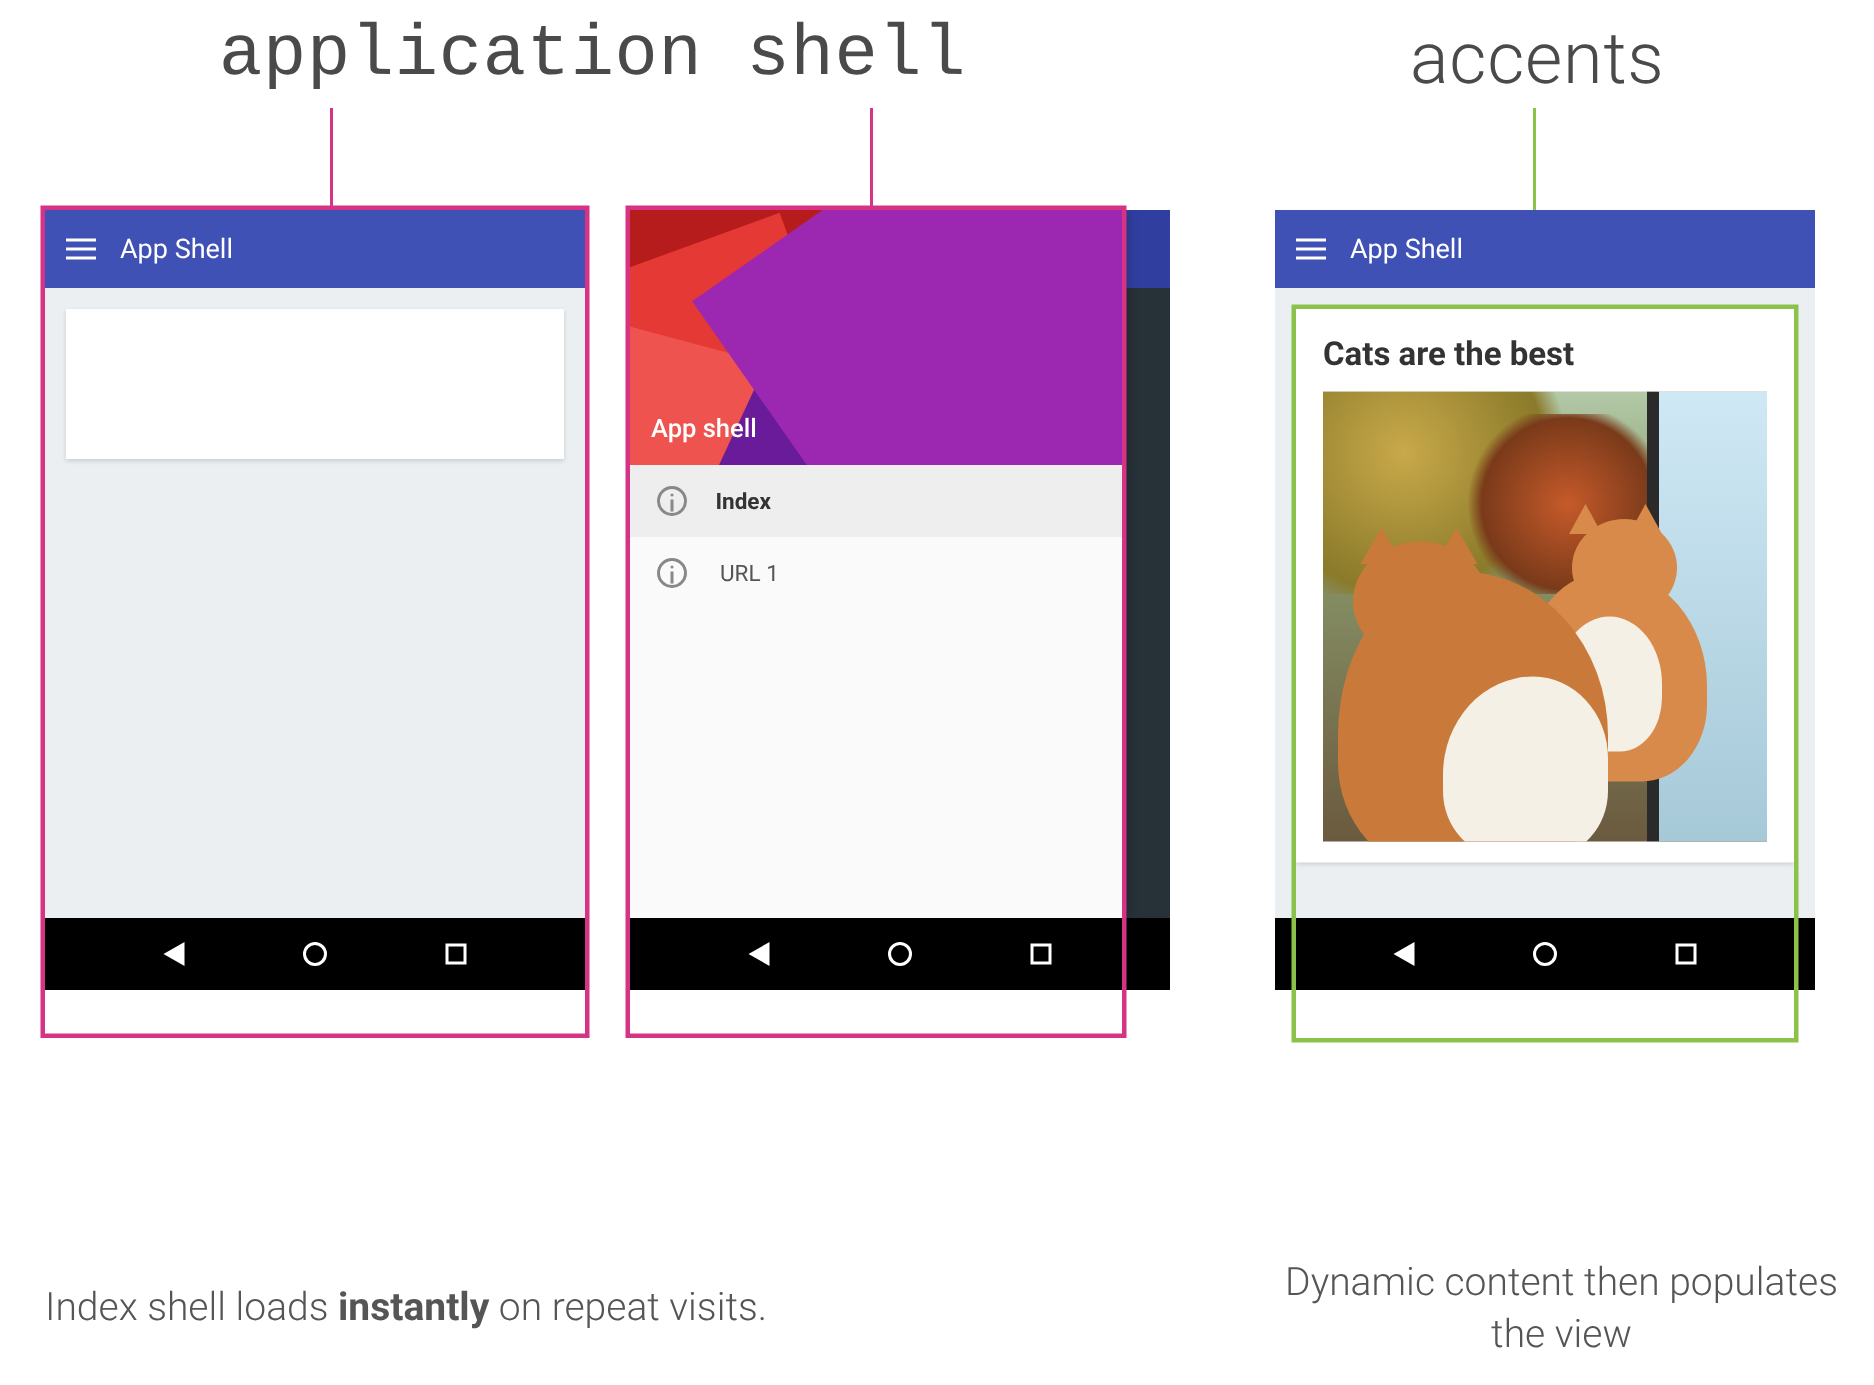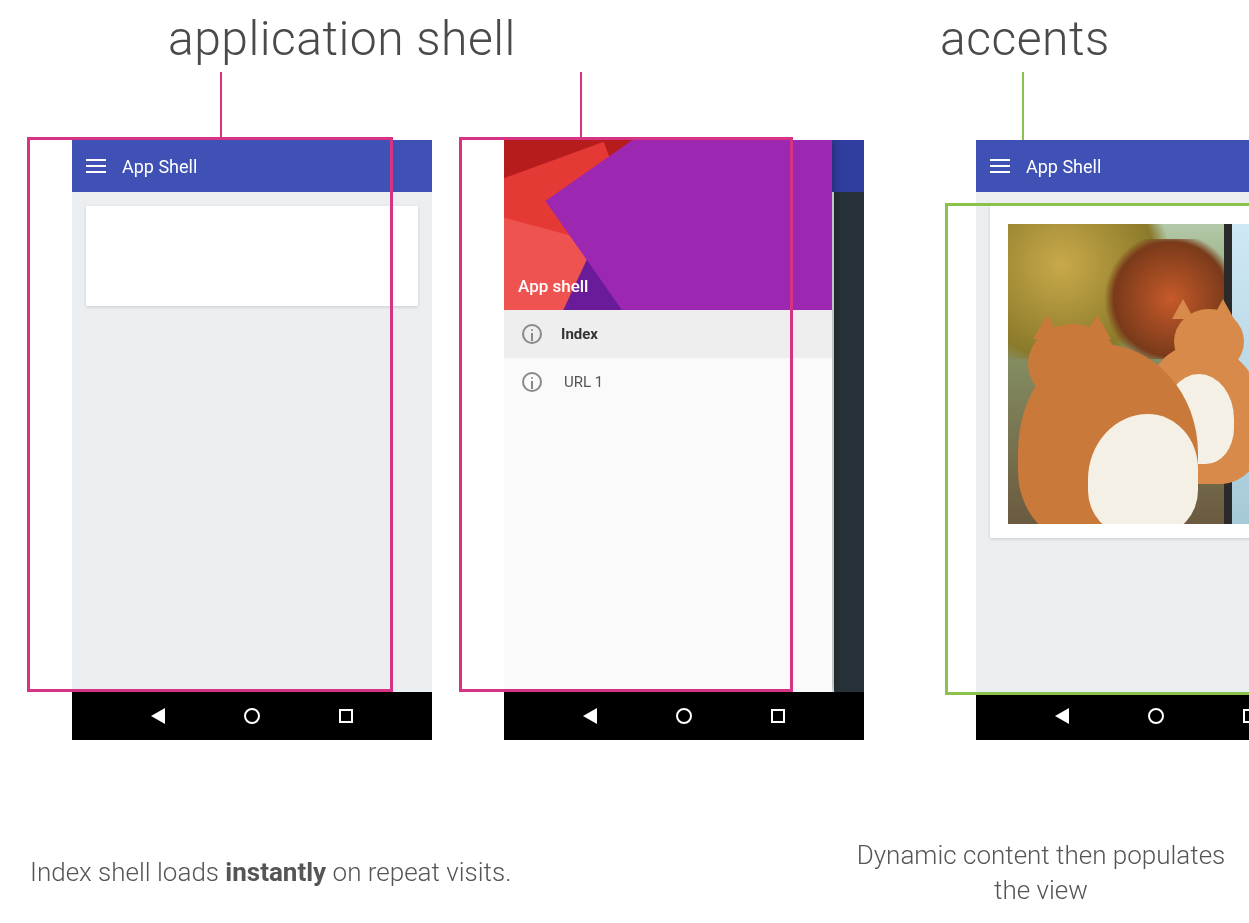--- a/index.html
+++ b/index.html
@@ -13,21 +13,21 @@
   }
 
   
   .top-label {
     position: absolute;
     font-size: 48px;
     font-weight: 300;
     color: #4a4a4a;
     letter-spacing: 0.5px;
   }
-  .top-label.left { top: 10px; left: 168px; }
+  .top-label.left { top: 10px; left: 146px; font-family: Liberation Mono, monospace; }
   .top-label.right { top: 10px; left: 940px; }
   .vline-pink {
     width: 2px;
     background: #d63384;
     position: absolute;
   }
   .vline-green {
     width: 2px;
     background: #8bc34a;
     position: absolute;
@@ -41,27 +41,26 @@
     display: flex;
     gap: 30px;
   }
 
   
   .phone-wrap {
     position: relative;
   }
   .phone {
     width: 360px;
-    height: 600px;
+    height: 520px;
     background: #eceff1;
     position: relative;
     display: flex;
     flex-direction: column;
     overflow: hidden;
-    margin-left: 42px;
   }
   .appbar {
     background: #3f51b5;
     color: #fff;
     height: 52px;
     display: flex;
     align-items: center;
     padding: 0 14px;
     gap: 16px;
     font-size: 18px;
@@ -358,20 +357,21 @@
       <div class="appbar">
         <div class="hamburger">
             <span></span>
             <span></span>
             <span></span>
           </div>
         <span>App Shell</span>
       </div>
       <div class="phone-body">
         <div class="content-card">
+          <h2>Cats are the best</h2>
           <div class="cat-image">
             <div class="cat-foliage1"></div>
             <div class="cat-foliage2"></div>
             <div class="cat-window"></div>
             <div class="cat2"></div>
               <div class="cat2-chest"></div>
               <div class="cat2-head"></div>
               <div class="cat2-ear"></div>
               <div class="cat2-ear r"></div>
             <div class="cat1"></div>

